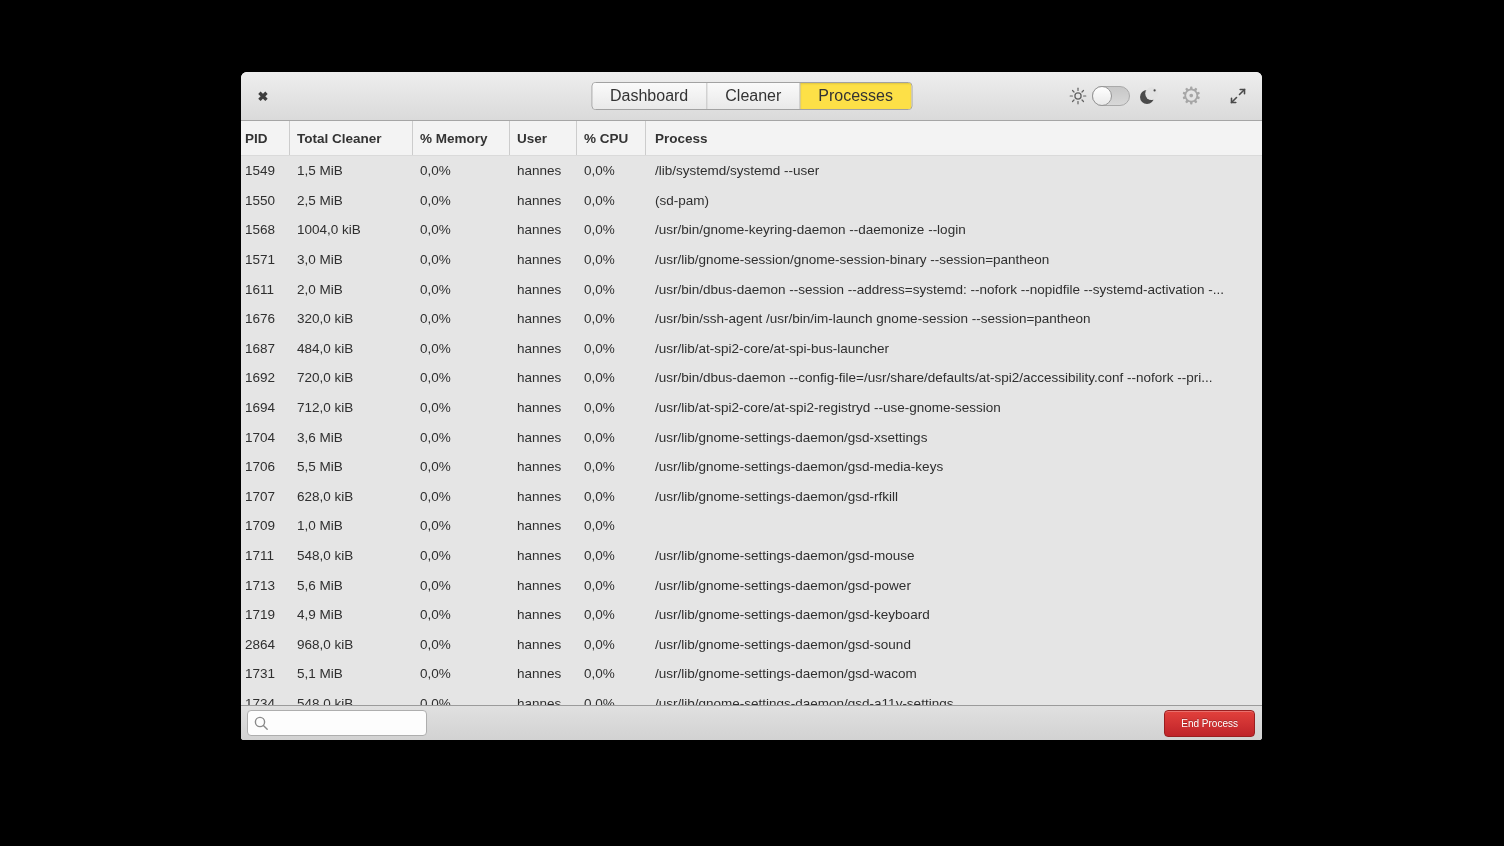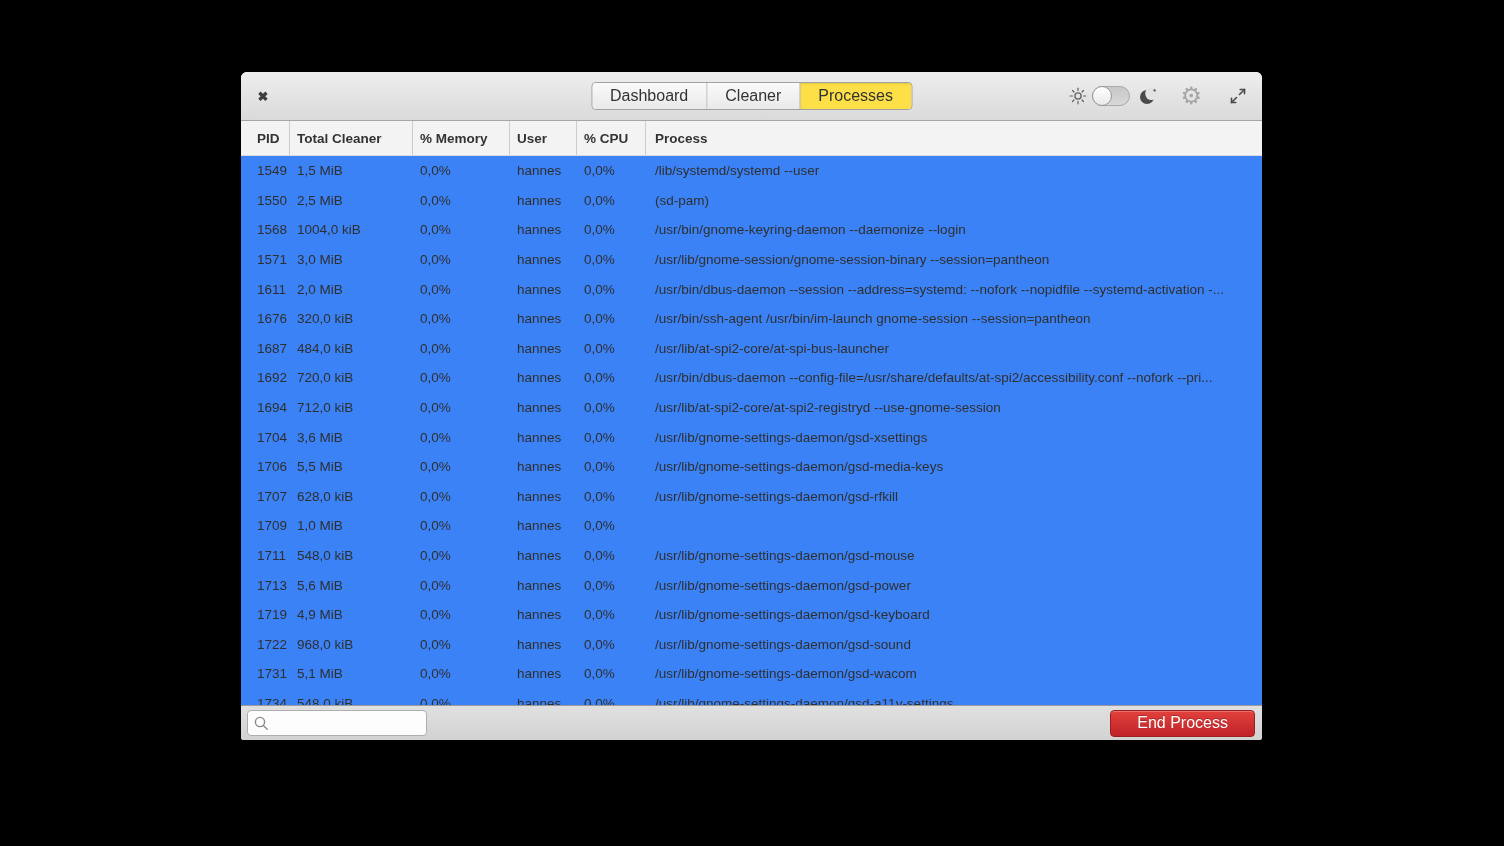--- a/index.html
+++ b/index.html
@@ -89,32 +89,32 @@
     font-size:13.5px;font-weight:bold;color:#333;
     border-right:1px solid #cccccc;
     box-sizing:border-box;
     padding-left:7px;
     white-space:nowrap;overflow:hidden;
   }
   .th:last-child{border-right:none;}
   
   .tbody{
     flex:1 1 auto;
-    background:#3b82f6;
+    background:#e5e5e5;
     overflow:hidden;
   }
   .row{
     height:29.6px;display:flex;align-items:center;
   }
   .cell{
     font-size:13.5px;color:#2f2f2f;
     padding-left:7px;box-sizing:border-box;
     white-space:nowrap;overflow:hidden;
   }
-  .c0{width:49px;padding-left:16px;}
+  .c0{width:49px;padding-left:4px;}
   .c1{width:123px;}
   .c2{width:97px;}
   .c3{width:67px;}
   .c4{width:69px;}
   .c5{flex:1;padding-left:9px;}
   
   .footer{
     height:34px;flex:0 0 34px;
     background:linear-gradient(#e0e0e0,#d2d2d2);
     border-top:1px solid #9b9b9b;
@@ -132,25 +132,25 @@
   }
   .search-box svg{margin-left:5px;flex:0 0 auto;}
   .search-input{
     border:none;outline:none;background:transparent;
     flex:1;height:100%;
     font-family:"Liberation Sans",sans-serif;font-size:13px;color:#333;
     padding:0 4px;min-width:0;
   }
   .end-process{
     margin-left:auto;margin-right:7px;
-    height:27px;padding:0 26px;
+    height:27px;padding:0 16px;
     background:linear-gradient(#e2413c,#bf2329);
     border:1px solid #991f20;
     border-radius:4px;
-    color:#fff;font-size:16px;font-family:"Liberation Sans",sans-serif;
+    color:#fff;font-size:10px;font-family:"Liberation Sans",sans-serif;
     text-shadow:0 -1px 0 rgba(0,0,0,.25);
     box-shadow:inset 0 1px 0 rgba(255,255,255,.25);
   }
 </style>
 </head>
 <body>
 
 <div>
   <div class="window">
 
@@ -332,21 +332,21 @@
         </div>
         <div class="row">
           <div class="cell c0">1719</div>
           <div class="cell c1">4,9 MiB</div>
           <div class="cell c2">0,0%</div>
           <div class="cell c3">hannes</div>
           <div class="cell c4">0,0%</div>
           <div class="cell c5">/usr/lib/gnome-settings-daemon/gsd-keyboard</div>
         </div>
         <div class="row">
-          <div class="cell c0">1722</div>
+          <div class="cell c0">2864</div>
           <div class="cell c1">968,0 kiB</div>
           <div class="cell c2">0,0%</div>
           <div class="cell c3">hannes</div>
           <div class="cell c4">0,0%</div>
           <div class="cell c5">/usr/lib/gnome-settings-daemon/gsd-sound</div>
         </div>
         <div class="row">
           <div class="cell c0">1731</div>
           <div class="cell c1">5,1 MiB</div>
           <div class="cell c2">0,0%</div>

